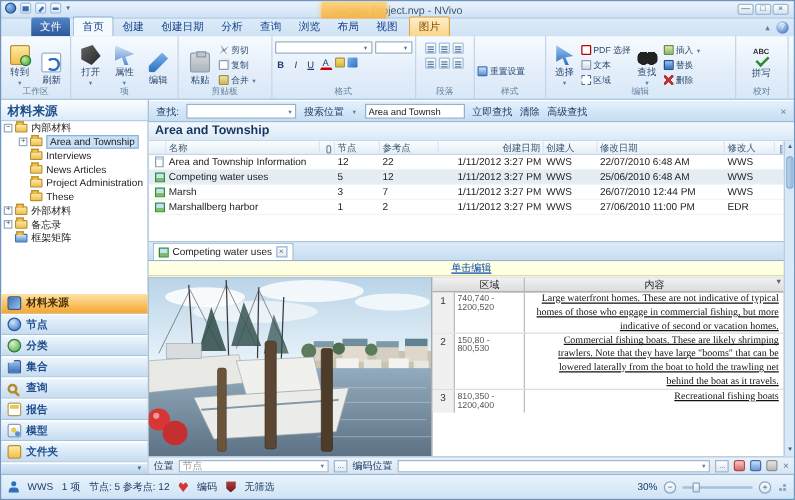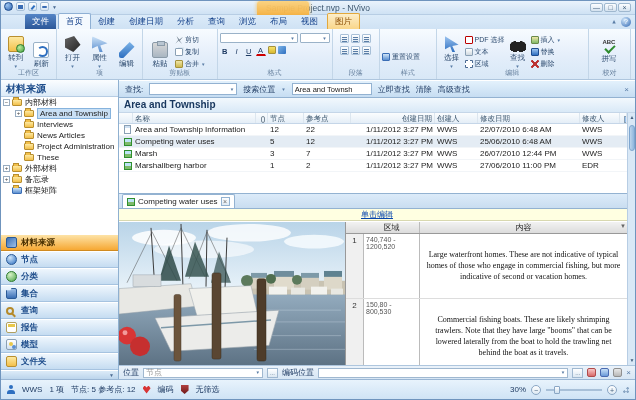--- a/index.html
+++ b/index.html
@@ -183,21 +183,21 @@
     font-family:"Liberation Serif","DejaVu Serif",serif; }
   .lt-head { display:flex; background:linear-gradient(#f2f2f2,#dcdcdc); border-bottom:1px solid #999;
     font-family:"Liberation Sans",sans-serif; font-size:8px; color:#222; height:12px; align-items:center; }
   .lt-num { width:18px; flex:none; border-right:1px solid #bbb; text-align:center; }
   .lt-region { width:56px; flex:none; border-right:1px solid #bbb; text-align:center; }
   .lt-content { flex:1; text-align:center; position:relative; }
   .lt-scroll { position:absolute; right:1px; top:1px; font-size:6px; color:#666; }
   .lt-row { display:flex; border-bottom:1px solid #ddd; font-size:8px; }
   .lt-row .lt-num { background:#f0f0f0; color:#333; font-family:"Liberation Sans",sans-serif; padding-top:2px; }
   .lt-row .lt-region { font-size:7px; color:#555; text-align:left; padding:2px 2px; font-family:"Liberation Sans",sans-serif; }
-  .lt-row .lt-content { text-align:center; padding:16px 4px; color:#111; line-height:1.35; }
+  .lt-row .lt-content { text-align:right; padding:0 4px; color:#111; line-height:1.35;text-decoration:underline; }
   .dfooter { position:absolute; bottom:0; left:0; right:0; height:14px;
     background:linear-gradient(#eaf2fa,#d7e6f4); border-top:1px solid #aec6de;
     display:flex; align-items:center; gap:4px; padding:0 4px; font-size:8px; }
   .dfcombo { height:10px; background:#fff; border:1px solid #a0b8d0; display:flex; align-items:center;
     padding:0 2px; color:#999; }
   .dots { height:10px; border:1px solid #a0b8d0; background:linear-gradient(#fff,#dce8f2);
     font-size:6px; line-height:8px; padding:0 2px; color:#44607e; }
   .cic { width:9px; height:9px; border-radius:2px; }
   .cic.c1 { background:linear-gradient(#f8c8c8,#d86a6a); border:1px solid #b04a4a; }
   .cic.c2 { background:linear-gradient(#c8e0f8,#6a9ad8); border:1px solid #4a6ab0; }

